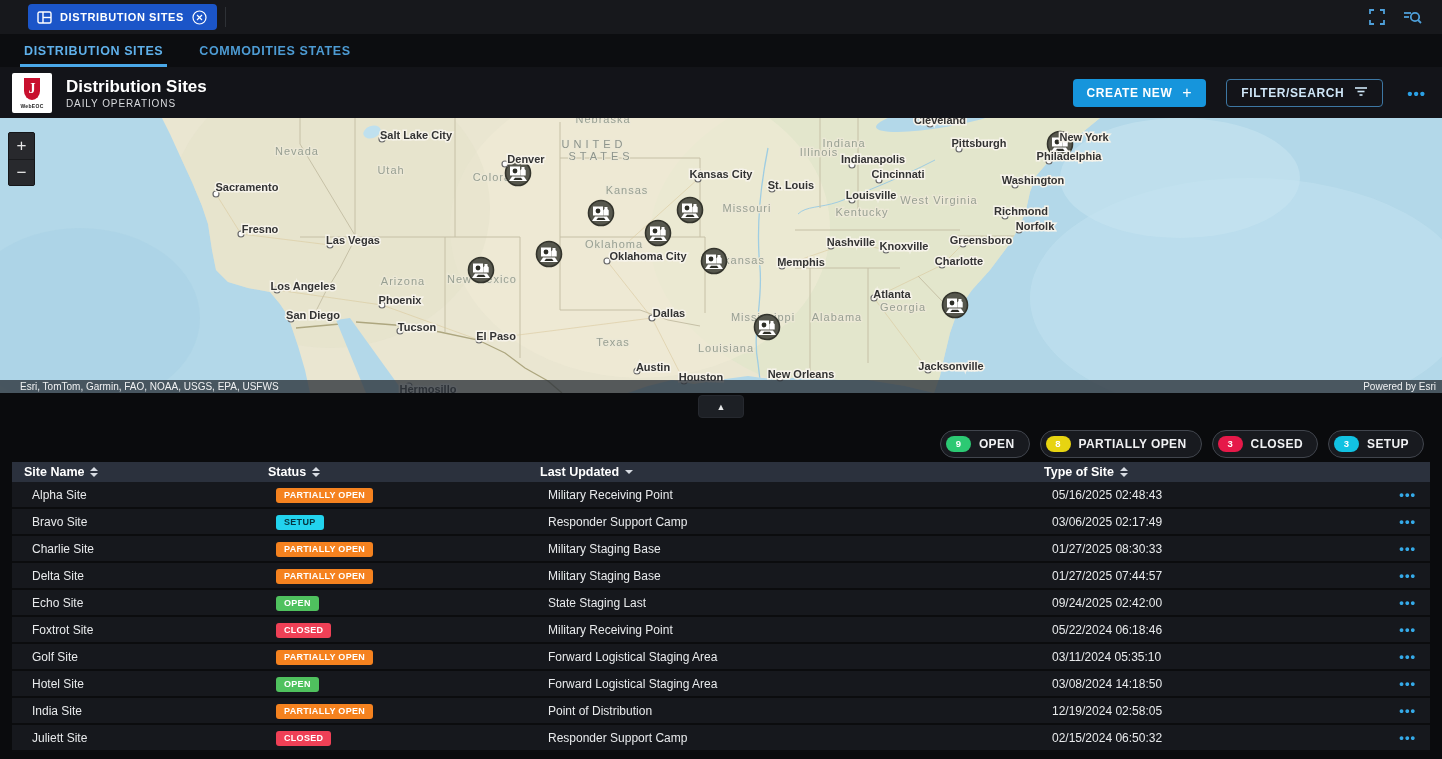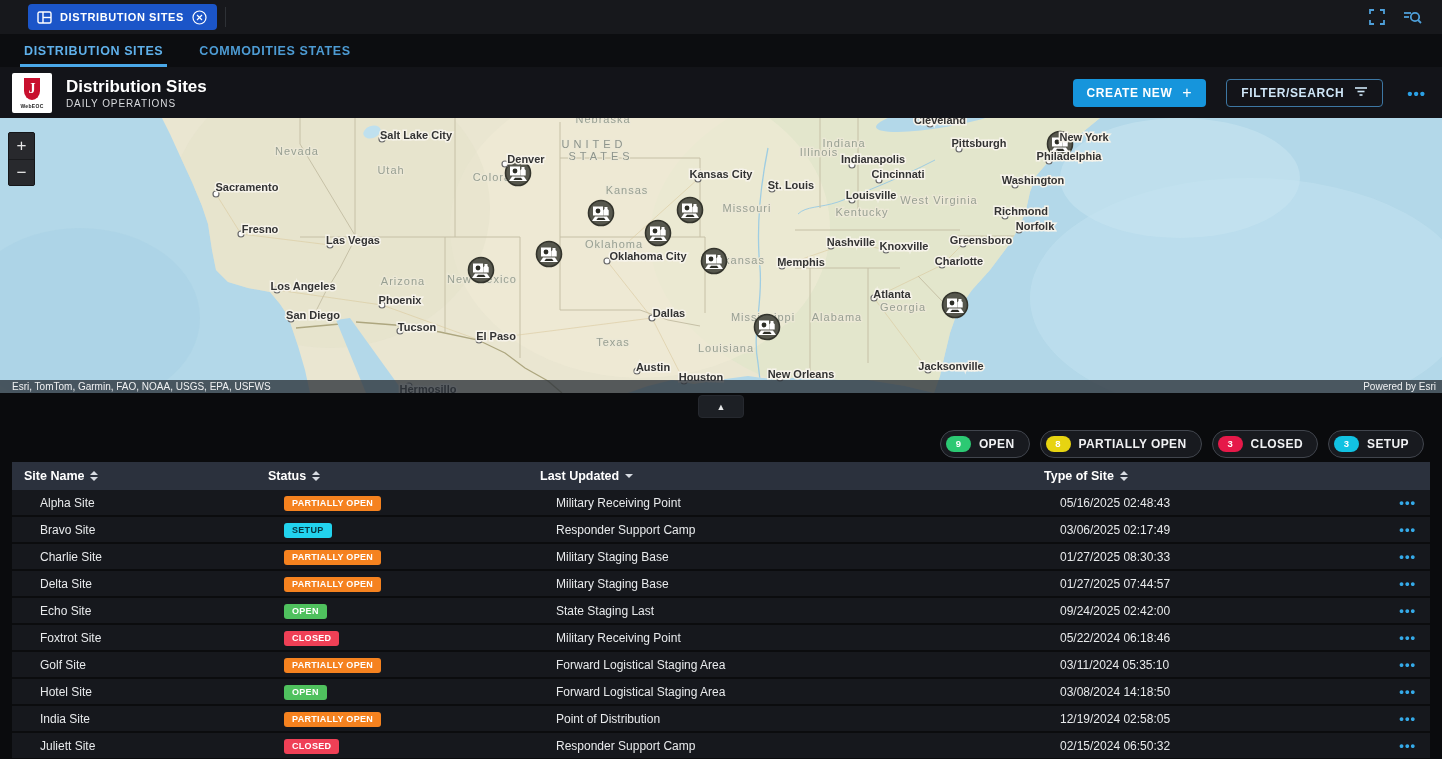--- a/index.html
+++ b/index.html
@@ -34,47 +34,47 @@
   .btn-create .plus { font-size:16px; font-weight:400; line-height:1; }
   .btn-filter { height:28px; background:transparent; border:1px solid #3d77a3; border-radius:4px; color:#cfe6f7; font-family:inherit; font-size:12px; font-weight:700; letter-spacing:.6px; padding:0 14px; display:flex; align-items:center; gap:10px; cursor:pointer; margin-left:6px; }
   .btn-more { color:#2ba0e4; font-size:15px; font-weight:700; letter-spacing:1px; margin-left:10px; cursor:pointer; user-select:none; }
 
   
   .map { position:relative; height:275px; background:#b3d8e9; overflow:hidden; }
   .map svg.geo { display:block; }
   .map-zoom { position:absolute; left:8px; top:14px; width:27px; background:#222327; border:1px solid #151619; border-radius:2px; overflow:hidden; }
   .map-zoom .zbtn { height:26px; display:flex; align-items:center; justify-content:center; color:#e8e8e8; font-size:17px; cursor:pointer; background:#28292d; }
   .map-zoom .zbtn + .zbtn { border-top:1px solid #1a1b1e; }
-  .map-attrib { position:absolute; left:0; right:0; bottom:0; height:13px; background:rgba(42,49,56,.78); display:flex; align-items:flex-start; justify-content:space-between; padding:0 6px 0 12px;gap:28px; }
+  .map-attrib { position:absolute; left:0; right:0; bottom:0; height:13px; background:rgba(42,49,56,.78); display:flex; align-items:flex-start; justify-content:space-between; padding:0 6px 0 20px;gap:28px; }
   .map-attrib span { color:#f0f1f2; font-size:10px; line-height:13px; white-space:nowrap; }
 
   .city-label { font-size:11px; font-weight:700; fill:#333; stroke:#f6f3ea; stroke-width:3px; paint-order:stroke; text-anchor:middle; }
   .state-label { font-size:11px; fill:#98a093; letter-spacing:1px; stroke:#ece8d6; stroke-width:2.5px; paint-order:stroke; text-anchor:middle; }
   .country-label { font-size:11px; fill:#8d948b; letter-spacing:4px; stroke:#ece8d6; stroke-width:2px; paint-order:stroke; text-anchor:middle; }
 
   
   .collapse-strip { height:32px; background:#0a0b0d; display:flex; justify-content:center; }
   .collapse-btn { margin-top:2px; width:46px; height:23px; background:#1d2025; border:1px solid #26292f; border-radius:4px; color:#e8e9ea; font-size:9px; display:flex; align-items:center; justify-content:center; cursor:pointer; }
 
   
   .legend-row { height:37px; display:flex; align-items:center; justify-content:flex-end; gap:10px; padding-right:18px; background:#0a0b0d; }
   .legend-pill { height:28px; background:#181a1f; border:1px solid #41454d; border-radius:15px; display:flex; align-items:center; gap:8px; padding:0 14px 0 5px; cursor:pointer; }
   .legend-count { min-width:25px; height:16px; border-radius:8px; display:flex; align-items:center; justify-content:center; color:#fff; font-size:9.5px; font-weight:700; padding:0 4px; }
   .legend-label { color:#f0f1f3; font-size:12px; font-weight:600; letter-spacing:.4px; }
 
   
   .table { margin:0 12px; }
   .t-row { display:grid; grid-template-columns:244px 272px 504px 1fr 48px; align-items:center; }
-  .t-head { height:28px; background:#2b313d; }
+  .t-head { height:20px; background:#2b313d; }
   .t-head .th { display:flex; align-items:center; gap:6px; padding-left:12px; color:#fff; font-size:12.5px; font-weight:700; cursor:pointer; }
   .sort-icons { display:flex; flex-direction:column; gap:2px; }
   .tri-up { width:0; height:0; border-left:4px solid transparent; border-right:4px solid transparent; border-bottom:4px solid #d7dbe2; }
   .tri-down { width:0; height:0; border-left:4px solid transparent; border-right:4px solid transparent; border-top:4px solid #d7dbe2; }
   .t-body .t-row { height:27px; background:#16181d; border-bottom:2px solid #0b0c0e; }
-  .t-body .cell { padding-left:28px; color:#e8eaec; font-size:12px; white-space:nowrap; overflow:hidden; }
+  .t-body .cell { padding-left:20px; color:#e8eaec; font-size:12px; white-space:nowrap; overflow:hidden; }
   .badge { display:inline-block; font-size:9px; font-weight:700; letter-spacing:.3px; color:#fff; border-radius:3px; padding:3px 8px 3px; line-height:1; }
   .row-actions { color:#35aae8; font-size:13px; font-weight:700; letter-spacing:1px; text-align:right; padding-right:14px; cursor:pointer; user-select:none; }
 </style>
 </head>
 <body>
 
 <div class="page">
 
   <div class="topbar">
     <div class="chip">

